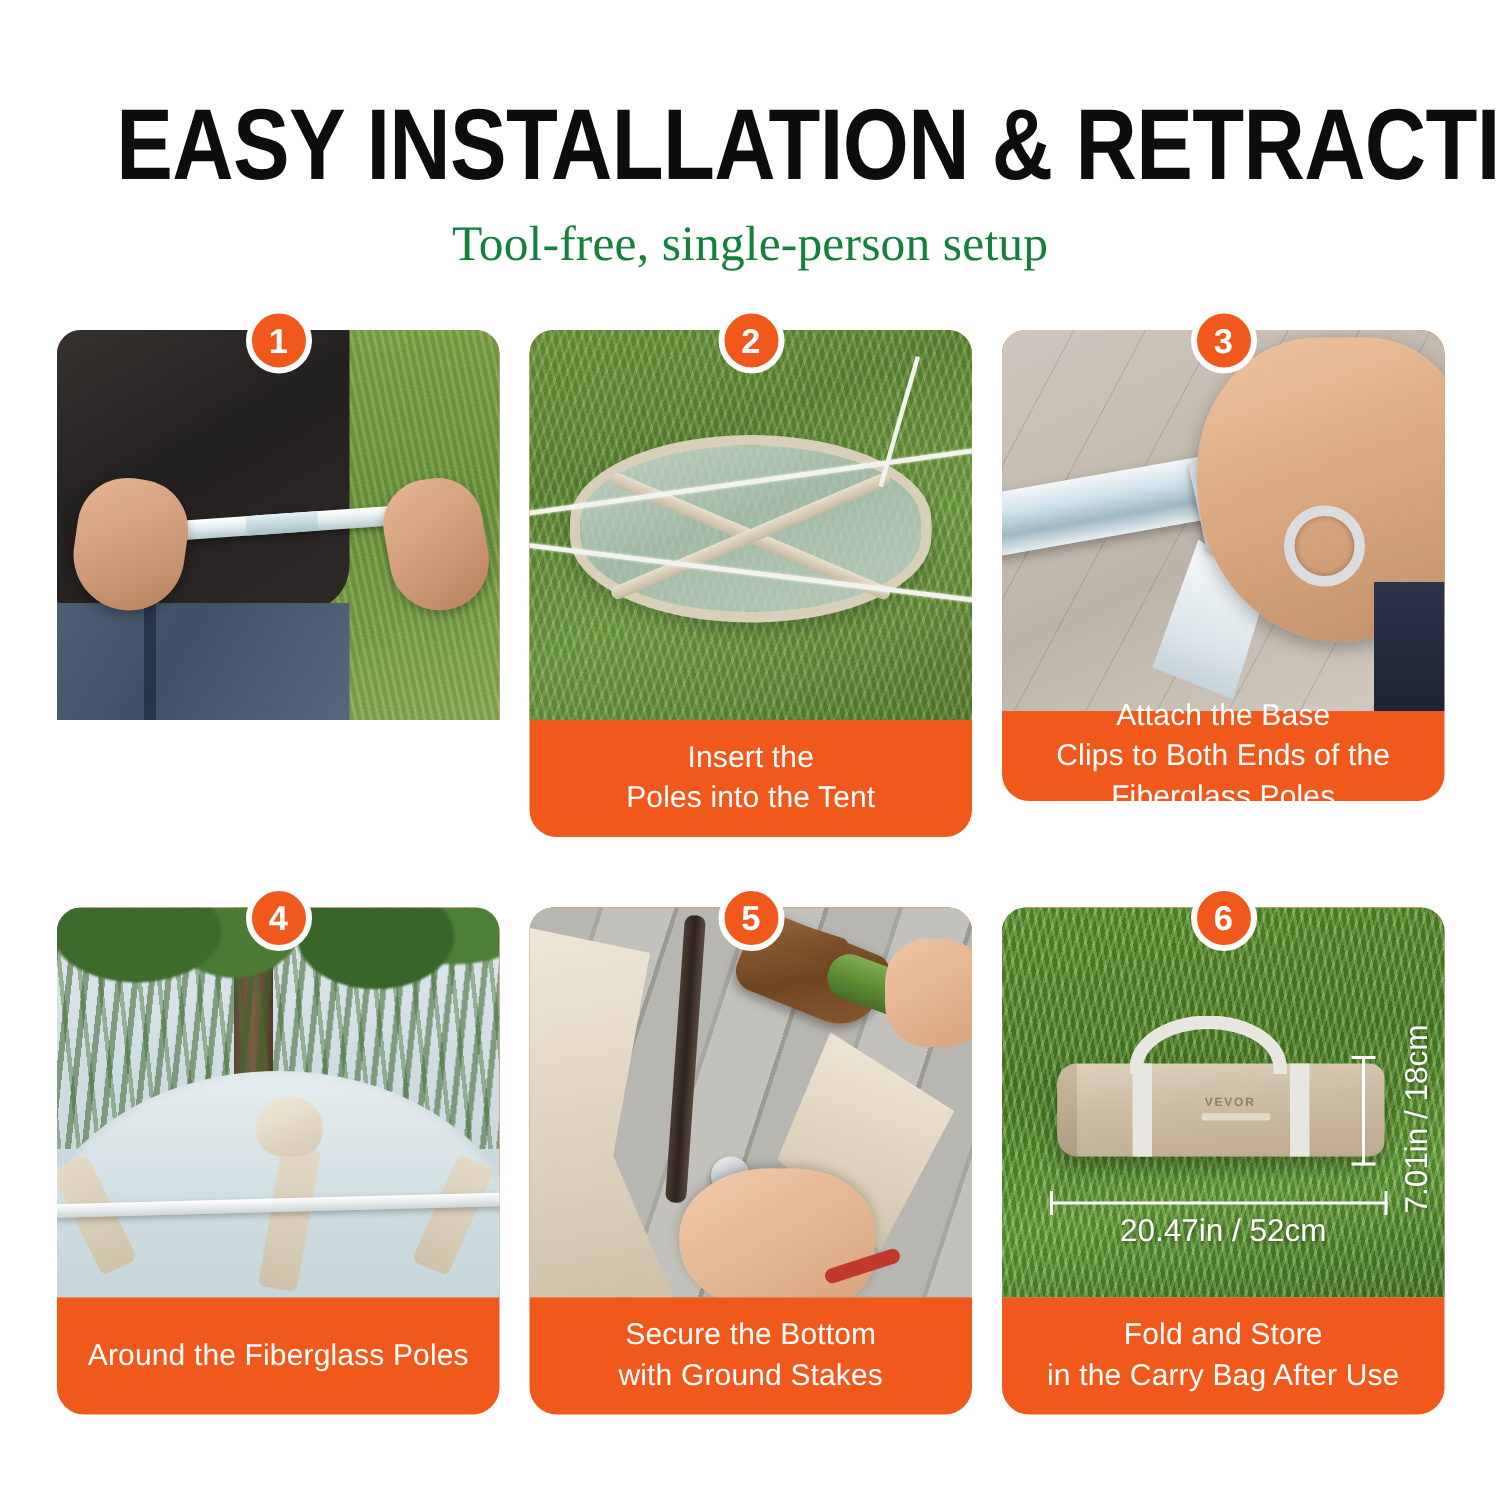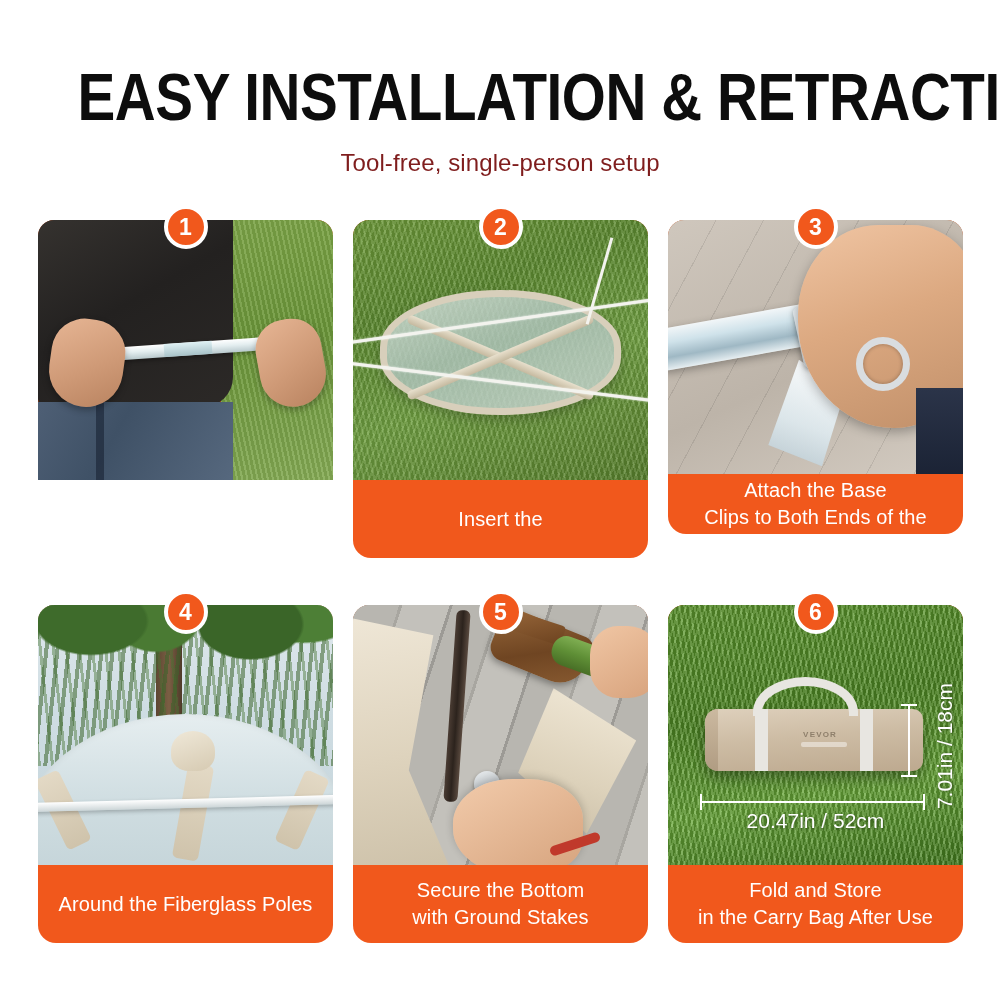--- a/index.html
+++ b/index.html
@@ -40,25 +40,26 @@
     letter-spacing: -0.5px;
     color: #0d0d0d;
     transform: scaleX(0.845);
     transform-origin: center top;
     white-space: nowrap;
     font-family: "Liberation Sans Narrow", "Liberation Sans", "DejaVu Sans Condensed", sans-serif;
   }
 
   .subtitle {
     margin-top: 14px;
-    font-size: 24px;
+    font-size: 33px;
     line-height: 34px;
     font-weight: normal;
-    color: #7f1d1d;
+    color: #15803d;
     letter-spacing: 0.1px;
+    font-family: Liberation Serif, serif;
   }
 
   
   .grid {
     position: absolute;
     left: 38px;
     top: 205px;
     width: 925px;
     display: grid;
     grid-template-columns: 295px 295px 295px;
@@ -469,39 +470,41 @@
             <div class="c2-poleB"></div>
           </div>
           <div class="c2-guy1"></div>
           <div class="c2-guy2"></div>
           <div class="c2-guy3"></div>
         </div>
       </div>
       <div class="badge">2</div>
       <div class="caption">
         <span>Insert the</span>
+        <span>Poles into the Tent</span>
       </div>
     </div>
 
     <div class="card tall-caption">
       <div class="photo">
         <div class="scene">
           <div class="c3-bg"></div>
           <div class="c3-tube"></div>
           <div class="c3-fabric"></div>
           <div class="c3-clip"></div>
           <div class="c3-hand"></div>
           <div class="c3-ring"></div>
           <div class="c3-sleeve"></div>
         </div>
       </div>
       <div class="badge">3</div>
       <div class="caption">
         <span>Attach the Base</span>
         <span>Clips to Both Ends of the</span>
+        <span>Fiberglass Poles</span>
       </div>
     </div>
 
     <div class="card">
       <div class="photo">
         <div class="scene">
           <div class="c4-sky"></div>
           <div class="c4-trunk"></div>
           <div class="c4-foliage"></div>
           <div class="c4-dome"></div>

